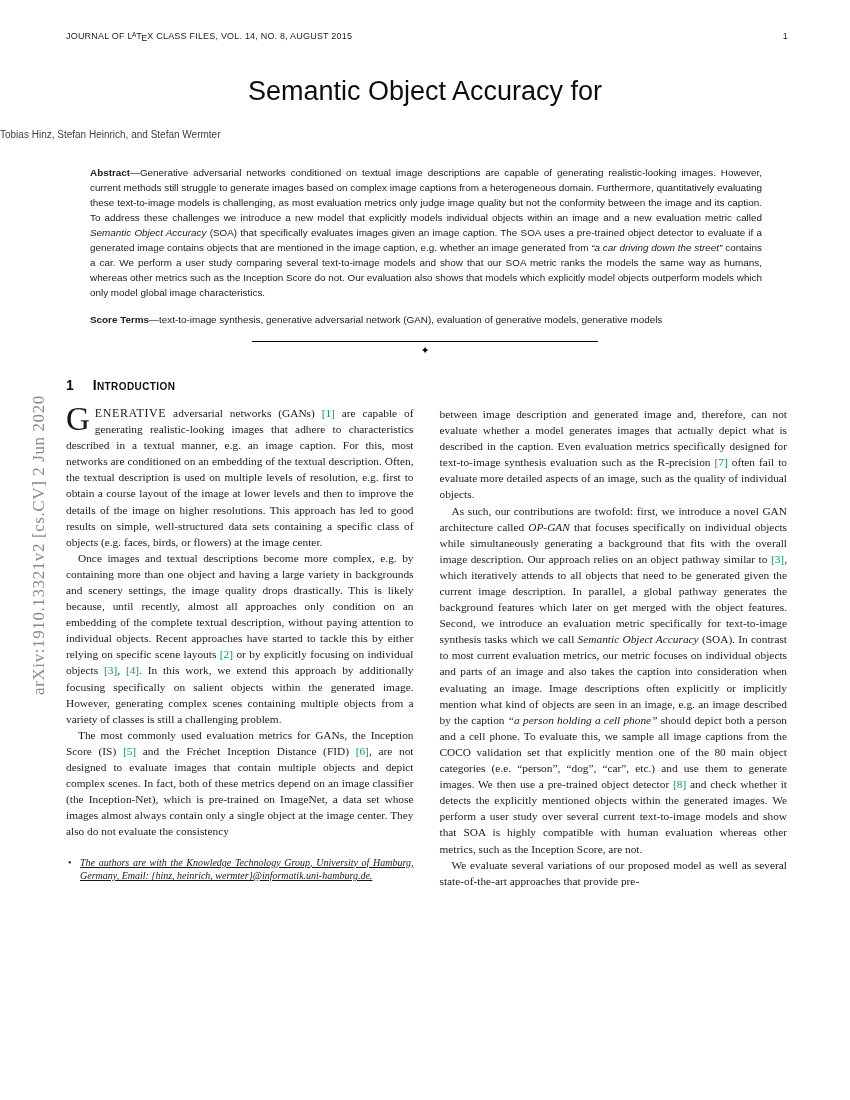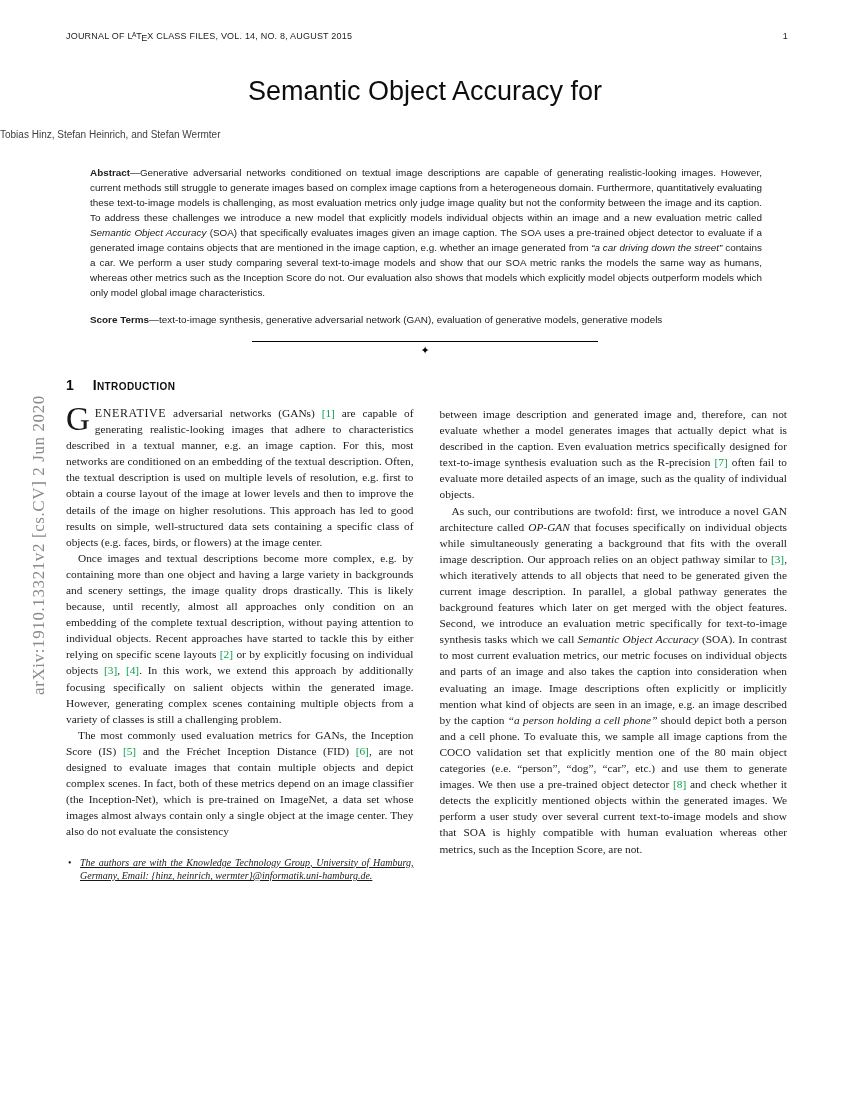--- a/index.html
+++ b/index.html
@@ -107,17 +107,18 @@
         <p class="par">The most commonly used evaluation metrics for GANs, the Inception Score (IS) <span class="cite">[5]</span> and the Fréchet Inception Distance (FID) <span class="cite">[6]</span>, are not designed to evaluate images that contain multiple objects and depict complex scenes. In fact, both of these metrics depend on an image classifier (the Inception-Net), which is pre-trained on ImageNet, a data set whose images almost always contain only a single object at the image center. They also do not evaluate the consistency</p>
         <div class="footnote">
           <span class="fn-bullet">•</span>
           <span class="fn-text"><i>The authors are with the Knowledge Technology Group, University of Hamburg, Germany, Email: {hinz, heinrich, wermter}@informatik.uni-hamburg.de.</i></span>
         </div>
       </div>
 
       <div class="col col-right">
         <p class="par noindent">between image description and generated image and, therefore, can not evaluate whether a model generates images that actually depict what is described in the caption. Even evaluation metrics specifically designed for text-to-image synthesis evaluation such as the R-precision <span class="cite">[7]</span> often fail to evaluate more detailed aspects of an image, such as the quality of individual objects.</p>
         <p class="par">As such, our contributions are twofold: first, we introduce a novel GAN architecture called <i>OP-GAN</i> that focuses specifically on individual objects while simultaneously generating a background that fits with the overall image description. Our approach relies on an object pathway similar to <span class="cite">[3]</span>, which iteratively attends to all objects that need to be generated given the current image description. In parallel, a global pathway generates the background features which later on get merged with the object features. Second, we introduce an evaluation metric specifically for text-to-image synthesis tasks which we call <i>Semantic Object Accuracy</i> (SOA). In contrast to most current evaluation metrics, our metric focuses on individual objects and parts of an image and also takes the caption into consideration when evaluating an image. Image descriptions often explicitly or implicitly mention what kind of objects are seen in an image, e.g. an image described by the caption <i>“a person holding a cell phone”</i> should depict both a person and a cell phone. To evaluate this, we sample all image captions from the COCO validation set that explicitly mention one of the 80 main object categories (e.e. “person”, “dog”, “car”, etc.) and use them to generate images. We then use a pre-trained object detector <span class="cite">[8]</span> and check whether it detects the explicitly mentioned objects within the generated images. We perform a user study over several current text-to-image models and show that SOA is highly compatible with human evaluation whereas other metrics, such as the Inception Score, are not.</p>
+        <p class="par">We evaluate several variations of our proposed model as well as several state-of-the-art approaches that provide pre-</p>
       </div>
 
     </div>
   </div>
 </div>
 
 </body></html>

